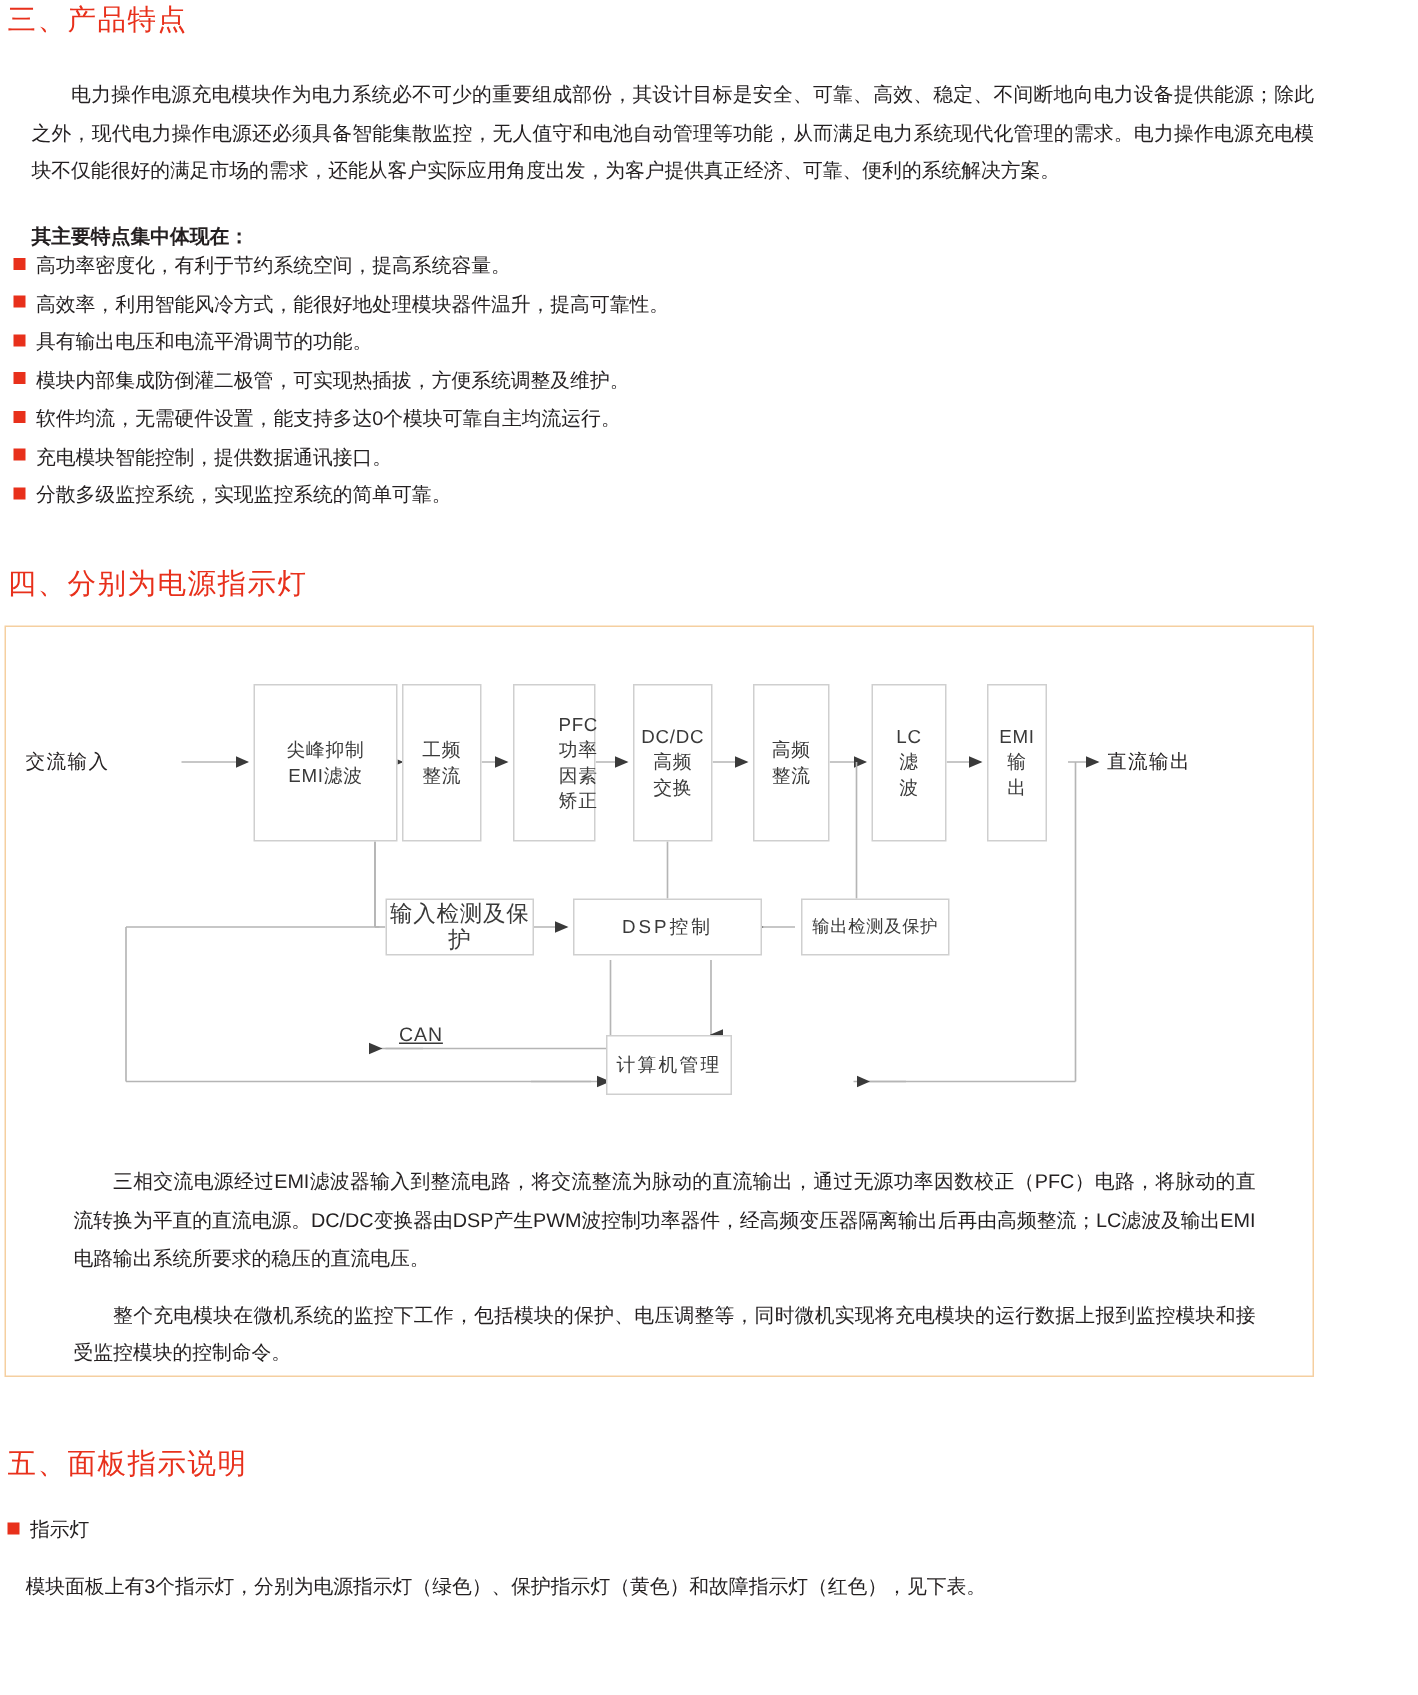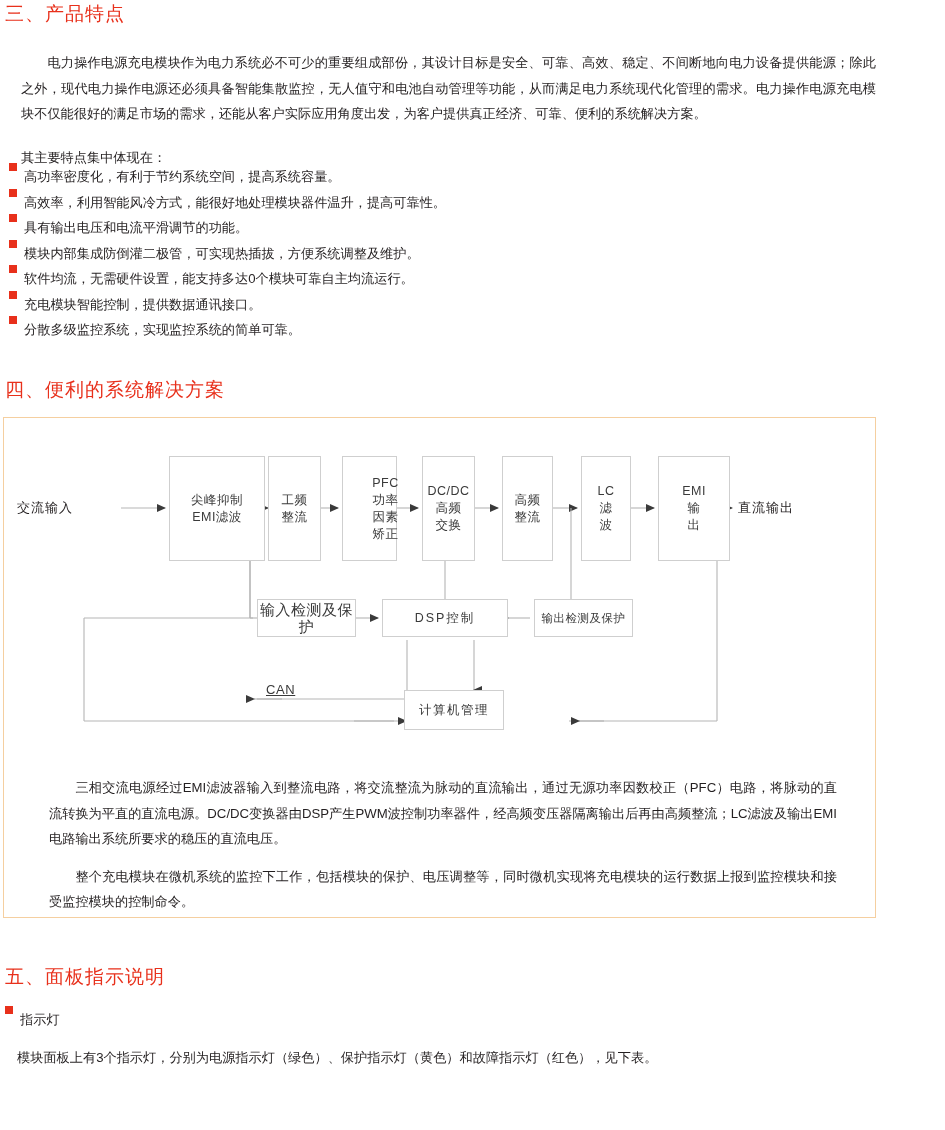--- a/index.html
+++ b/index.html
@@ -36,21 +36,21 @@
   }
   .para.indent { text-indent: 2em; }
 
   
   .bullet-list { margin: 0; padding: 0; list-style: none; }
   .bullet-item {
     font-size: 13.2px;
     line-height: 25.5px;
     color: #231f20;
     display: flex;
-    align-items: flex-start;
+    align-items: center;
   }
   .bullet-mark {
     display: inline-block;
     width: 8px; height: 8px;
     background: #e8301b;
     margin-right: 7px;
     flex: 0 0 auto;
     position: relative;
     top: -1px;
   }
@@ -110,21 +110,21 @@
 <body>
 
 <div style="position:absolute; left:5px; top:4px;">
   <h2 class="section-heading">三、产品特点</h2>
 </div>
 
 <div style="position:absolute; left:9px; top:38px; width:879px;">
   <p class="para indent">电力操作电源充电模块作为电力系统必不可少的重要组成部份，其设计目标是安全、可靠、高效、稳定、不间断地向电力设备提供能源；除此之外，现代电力操作电源还必须具备智能集散监控，无人值守和电池自动管理等功能，从而满足电力系统现代化管理的需求。电力操作电源充电模块不仅能很好的满足市场的需求，还能从客户实际应用角度出发，为客户提供真正经济、可靠、便利的系统解决方案。</p>
 </div>
 
-<div style="position:absolute; left:9px; top:133px; width:879px;">
+<div style="position:absolute; left:9px; top:133px; width:879px;font-weight:bold;">
   <p class="para">其主要特点集中体现在：</p>
 </div>
 
 <ul class="bullet-list" id="feature-bullets" style="position:absolute; left:9px; top:164px; width:879px;">
     <li class="bullet-item">
       <span class="bullet-mark"></span>
       <span>高功率密度化，有利于节约系统空间，提高系统容量。</span>
     </li>
     <li class="bullet-item">
       <span class="bullet-mark"></span>
@@ -146,21 +146,21 @@
       <span class="bullet-mark"></span>
       <span>充电模块智能控制，提供数据通讯接口。</span>
     </li>
     <li class="bullet-item">
       <span class="bullet-mark"></span>
       <span>分散多级监控系统，实现监控系统的简单可靠。</span>
     </li>
   </ul>
 
 <div style="position:absolute; left:5px; top:380px;">
-  <h2 class="section-heading">四、便利的系统解决方案</h2>
+  <h2 class="section-heading">四、分别为电源指示灯</h2>
 </div>
 
 <div class="diagram-frame">
 
   <div class="diagram-canvas">
 
     <svg width="873" height="340" viewBox="0 0 873 340" style="position:absolute; left:0; top:0;">
       <defs>
         <marker id="ar-r" markerWidth="9" markerHeight="9" refX="8" refY="4.5" orient="auto" markerUnits="userSpaceOnUse">
           <path d="M0,0.6 L9,4.5 L0,8.4 z" fill="#3a3a3a"></path>
@@ -238,31 +238,31 @@
 高频
 交换</div>
 
     <div class="blk" style="left:498px; top:38px; width:51px; height:105px;">高频
 整流</div>
 
     <div class="blk" style="left:577px; top:38px; width:50px; height:105px;">LC
 滤
 波</div>
 
-    <div class="blk" style="left:654px; top:38px; width:72px; height:105px;">EMI
+    <div class="blk" style="left:654px; top:38px; width:40px; height:105px;">EMI
 输
 出</div>
 
     <div class="blk" style="left:253px; top:181px; width:99px; height:38px; font-size:15px;">输入检测及保护</div>
 
     <div class="blk" style="left:378px; top:181px; width:126px; height:38px; font-size:12.5px; letter-spacing:2px;">DSP控制</div>
 
     <div class="blk" style="left:530px; top:181px; width:99px; height:38px; font-size:11.5px;">输出检测及保护</div>
 
-    <div class="blk" style="left:400px; top:272px; width:100px; height:40px; font-size:12.5px; letter-spacing:1.5px;">计算机管理</div>
+    <div class="blk" style="left:400px; top:272px; width:84px; height:40px; font-size:12.5px; letter-spacing:1.5px;">计算机管理</div>
 
   </div>
 
   <div class="diagram-text">
     <p class="para indent">三相交流电源经过EMI滤波器输入到整流电路，将交流整流为脉动的直流输出，通过无源功率因数校正（PFC）电路，将脉动的直流转换为平直的直流电源。DC/DC变换器由DSP产生PWM波控制功率器件，经高频变压器隔离输出后再由高频整流；LC滤波及输出EMI电路输出系统所要求的稳压的直流电压。</p>
     <p class="para indent" style="margin-top:0;">整个充电模块在微机系统的监控下工作，包括模块的保护、电压调整等，同时微机实现将充电模块的运行数据上报到监控模块和接受监控模块的控制命令。</p>
   </div>
 </div>
 
 <div style="position:absolute; left:5px; top:967px;">

